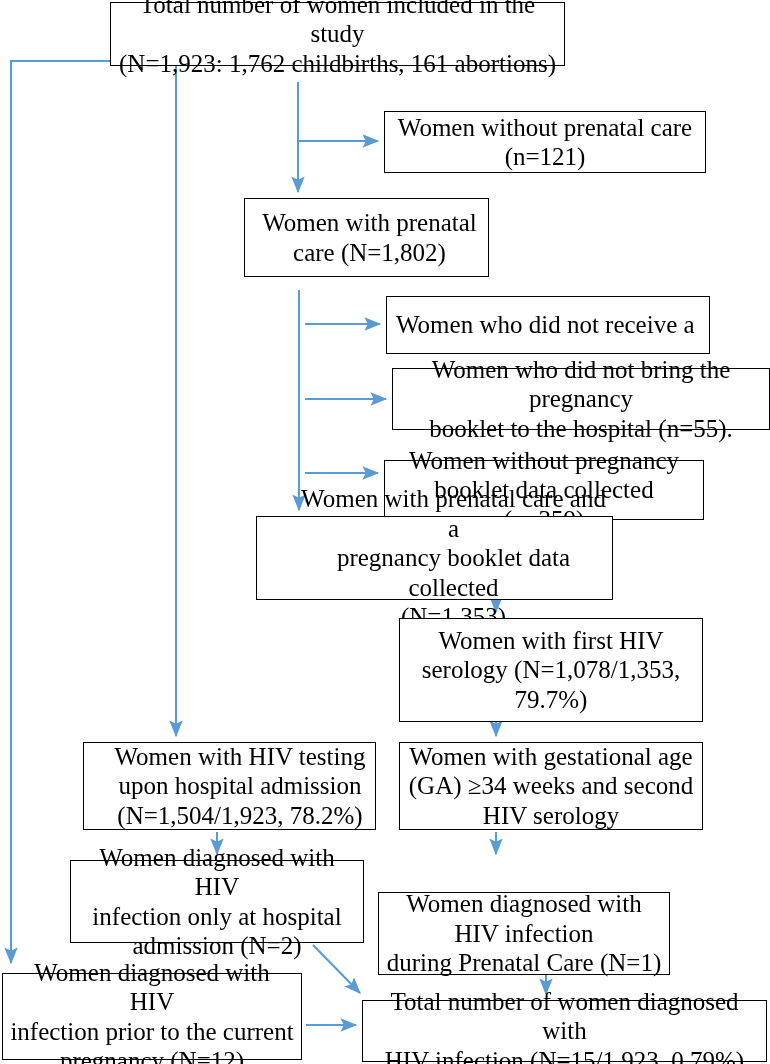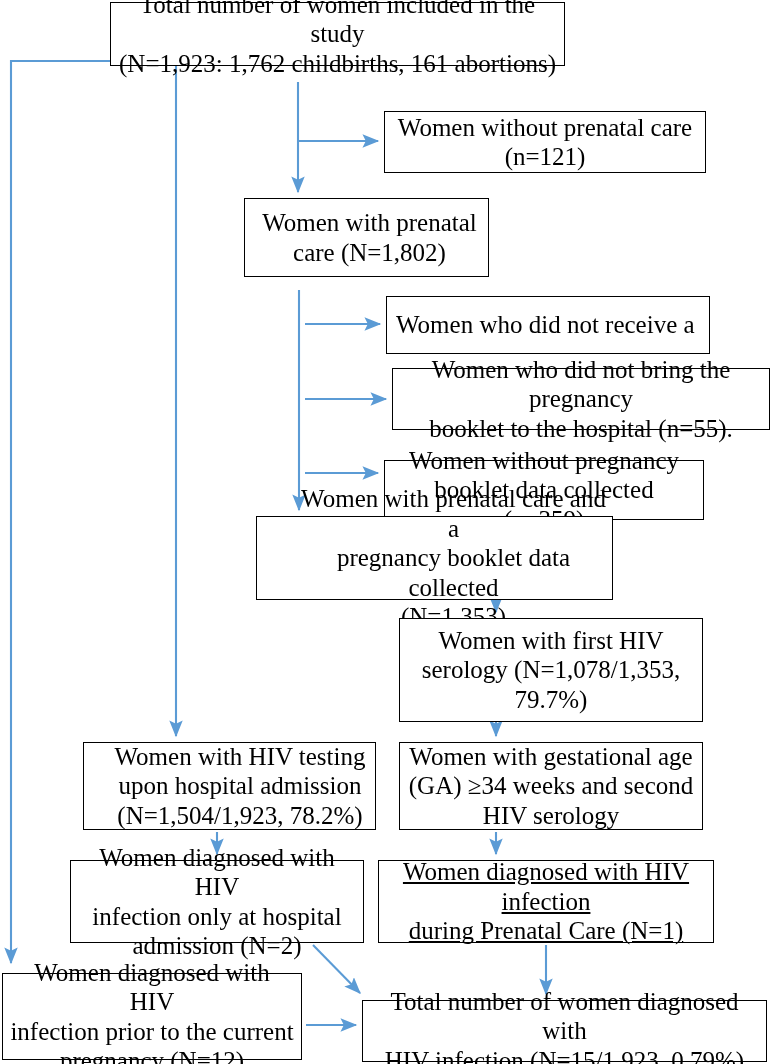--- a/index.html
+++ b/index.html
@@ -134,21 +134,21 @@
           <span style="display:block">(N=1,504/1,923, 78.2%)</span>
         </span>
       </div>
       <div class="node" style="left: 70px; top: 860px; width: 294px; height: 83px;">
         <span class="txt">
           <span style="display:block">Women diagnosed with HIV</span>
           <span style="display:block">infection only at hospital</span>
           <span style="display:block">admission (N=2)</span>
         </span>
       </div>
-      <div class="node" style="left: 378px; top: 860px; width: 336px; height: 83px; text-decoration: underline;">
+      <div class="node" style="left: 378px; top: 892px; width: 292px; height: 83px;">
         <span class="txt">
           <span style="display:block">Women diagnosed with HIV infection</span>
           <span style="display:block">during Prenatal Care (N=1)</span>
         </span>
       </div>
       <div class="node" style="left: 2px; top: 973px; width: 300px; height: 87px;">
         <span class="txt">
           <span style="display:block">Women diagnosed with HIV</span>
           <span style="display:block">infection prior to the current</span>
           <span style="display:block">pregnancy (N=12)</span>

